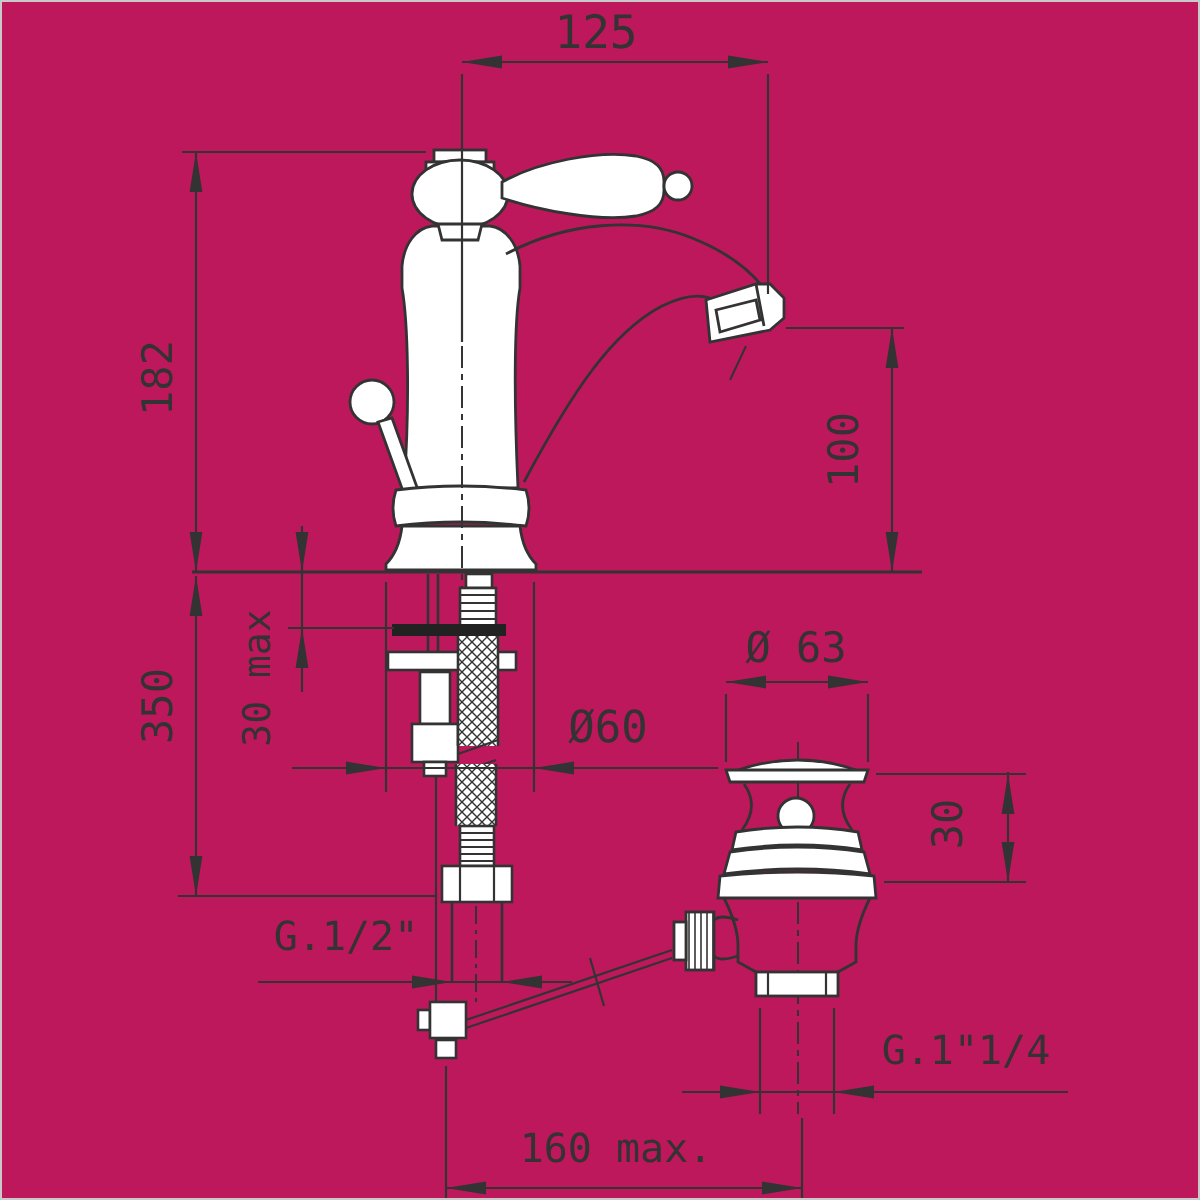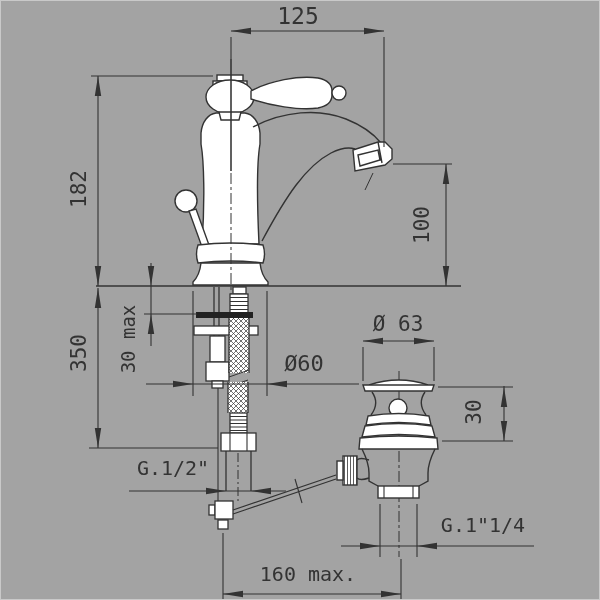--- a/index.html
+++ b/index.html
@@ -1,18 +1,18 @@
 <!DOCTYPE html>
 <html><head>
 <meta charset="utf-8">
 <style>
   html,body{margin:0;padding:0;background:#fff;}
   .frame{
     position:relative;width:598px;height:598px;border:1px solid #c9c9c9;
-    background:#a3a3a3;overflow:hidden;
+    background:#be185d;overflow:hidden;
     font-family:"DejaVu Sans Mono", monospace;
   }
   svg text{
     font-family:"DejaVu Sans Mono", monospace;
     fill:#333333;
   }
 </style>
 </head>
 <body>
 

